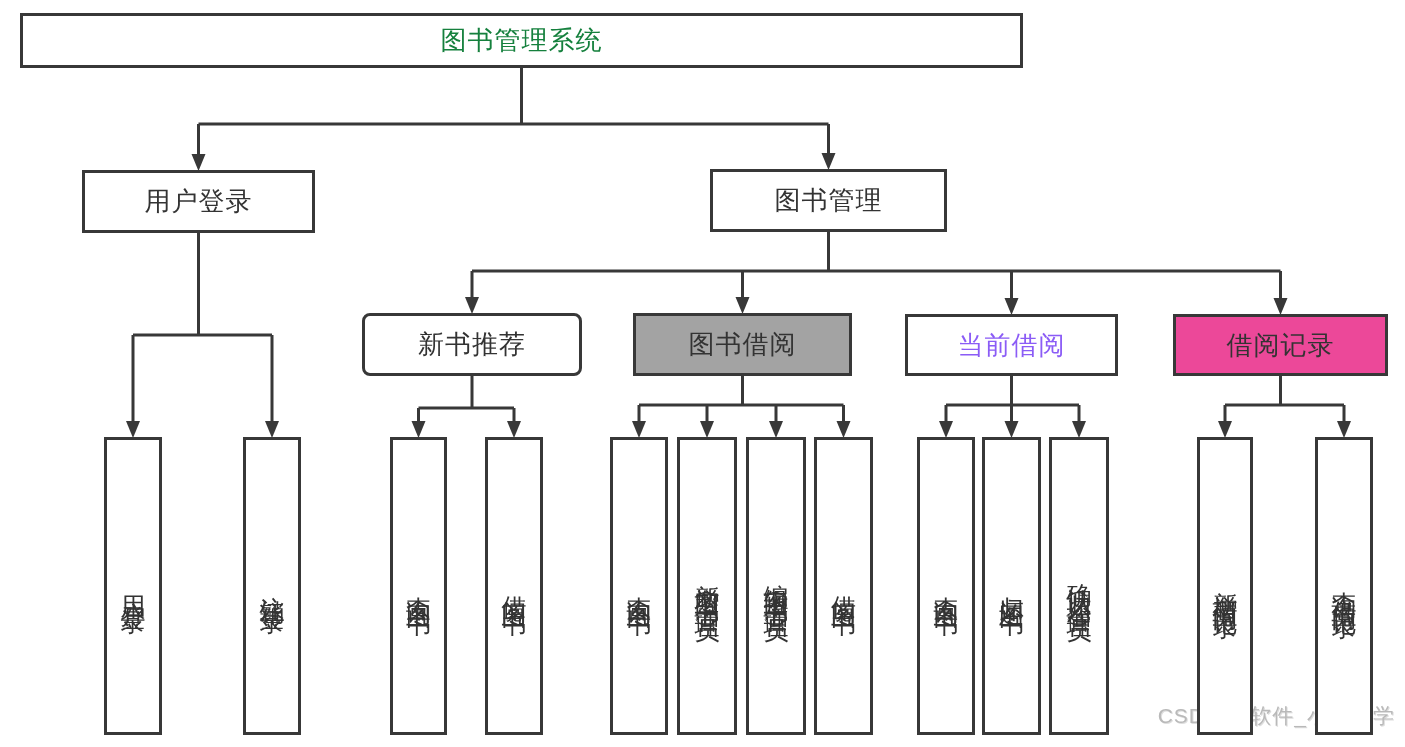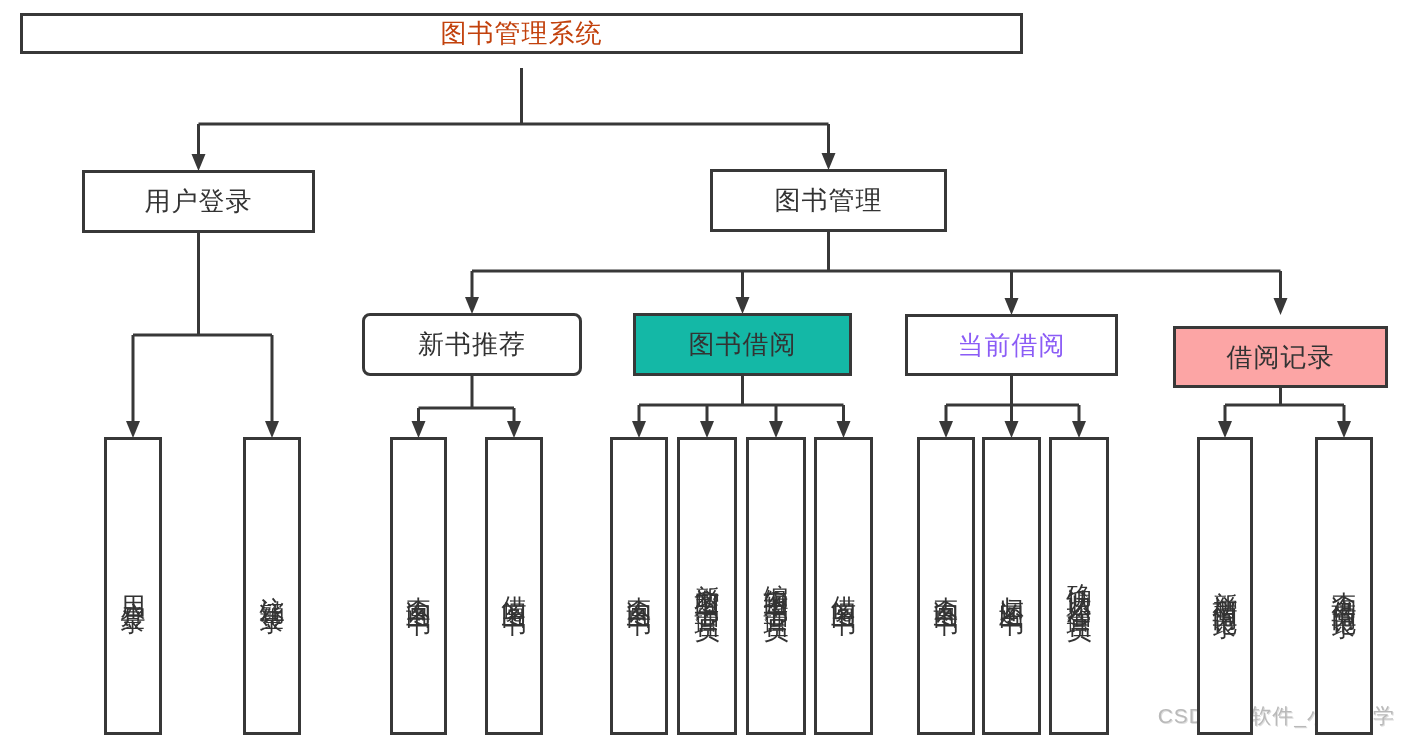--- a/index.html
+++ b/index.html
@@ -84,27 +84,27 @@
       <polygon points="836.5,421 850.5,421 843.5,438" fill="#383838"></polygon>
       <path d="M 1011.5 376 L 1011.5 405 M 946 405 L 1079 405 M 946 405 L 946 433 M 1011.5 405 L 1011.5 433 M 1079 405 L 1079 433" fill="none" stroke="#383838" stroke-width="3"></path>
       <polygon points="939,421 953,421 946,438" fill="#383838"></polygon>
       <polygon points="1004.5,421 1018.5,421 1011.5,438" fill="#383838"></polygon>
       <polygon points="1072,421 1086,421 1079,438" fill="#383838"></polygon>
       <path d="M 1280.5 376 L 1280.5 405 M 1225 405 L 1344 405 M 1225 405 L 1225 433 M 1344 405 L 1344 433" fill="none" stroke="#383838" stroke-width="3"></path>
       <polygon points="1218,421 1232,421 1225,438" fill="#383838"></polygon>
       <polygon points="1337,421 1351,421 1344,438" fill="#383838"></polygon>
     </svg>
   <div class="watermark">CSDN @软件_小贺同学</div>
-<div class="node h" style="left: 20px; top: 13px; width: 1003px; height: 41px; background: rgb(255, 255, 255); border-color: rgb(56, 56, 56); color: #c2410c;">图书管理系统</div>
+<div class="node h" style="left: 20px; top: 13px; width: 1003px; height: 55px; background: rgb(255, 255, 255); border-color: rgb(56, 56, 56); color: #15803d;">图书管理系统</div>
     <div class="node h" style="left: 82px; top: 170px; width: 233px; height: 63px; background: rgb(255, 255, 255); border-color: rgb(56, 56, 56); color: rgb(51, 51, 51);">用户登录</div>
     <div class="node h" style="left: 710px; top: 169px; width: 237px; height: 63px; background: rgb(255, 255, 255); border-color: rgb(56, 56, 56); color: rgb(51, 51, 51);">图书管理</div>
     <div class="node h" style="left: 362px; top: 313px; width: 220px; height: 63px; background: rgb(255, 255, 255); border-color: rgb(56, 56, 56); color: rgb(51, 51, 51); border-radius: 8px;">新书推荐</div>
-    <div class="node h" style="left: 633px; top: 313px; width: 219px; height: 63px; background: #14b8a6; border-color: rgb(56, 56, 56); color: rgb(51, 51, 51);">图书借阅</div>
+    <div class="node h" style="left: 633px; top: 313px; width: 219px; height: 63px; background: #a3a3a3; border-color: rgb(56, 56, 56); color: rgb(51, 51, 51);">图书借阅</div>
     <div class="node h" style="left: 905px; top: 314px; width: 213px; height: 62px; background: rgb(255, 255, 255); border-color: rgb(56, 56, 56); color: #8b5cf6;">当前借阅</div>
-    <div class="node h" style="left: 1173px; top: 314px; width: 215px; height: 62px; background: #fca5a5; border-color: rgb(56, 56, 56); color: rgb(51, 51, 51); margin-top: 12px;">借阅记录</div>
+    <div class="node h" style="left: 1173px; top: 314px; width: 215px; height: 62px; background: #ec4899; border-color: rgb(56, 56, 56); color: rgb(51, 51, 51);">借阅记录</div>
     <div class="node v" style="left: 104px; top: 437px; width: 58px; height: 298px; background: rgb(255, 255, 255); border-color: rgb(56, 56, 56); color: rgb(51, 51, 51);">用户登录</div>
     <div class="node v" style="left: 243px; top: 437px; width: 58px; height: 298px; background: rgb(255, 255, 255); border-color: rgb(56, 56, 56); color: rgb(51, 51, 51);">注销登录</div>
     <div class="node v" style="left: 390px; top: 437px; width: 57px; height: 298px; background: rgb(255, 255, 255); border-color: rgb(56, 56, 56); color: rgb(51, 51, 51);">查询图书</div>
     <div class="node v" style="left: 485px; top: 437px; width: 58px; height: 298px; background: rgb(255, 255, 255); border-color: rgb(56, 56, 56); color: rgb(51, 51, 51);">借阅图书</div>
     <div class="node v" style="left: 610px; top: 437px; width: 58px; height: 298px; background: rgb(255, 255, 255); border-color: rgb(56, 56, 56); color: rgb(51, 51, 51);">查询图书</div>
     <div class="node v" style="left: 677px; top: 437px; width: 60px; height: 298px; background: rgb(255, 255, 255); border-color: rgb(56, 56, 56); color: rgb(51, 51, 51);">新增图书（管理员）</div>
     <div class="node v" style="left: 746px; top: 437px; width: 60px; height: 298px; background: rgb(255, 255, 255); border-color: rgb(56, 56, 56); color: rgb(51, 51, 51);">编辑图书（管理员）</div>
     <div class="node v" style="left: 814px; top: 437px; width: 59px; height: 298px; background: rgb(255, 255, 255); border-color: rgb(56, 56, 56); color: rgb(51, 51, 51);">借阅图书</div>
     <div class="node v" style="left: 917px; top: 437px; width: 58px; height: 298px; background: rgb(255, 255, 255); border-color: rgb(56, 56, 56); color: rgb(51, 51, 51);">查询图书</div>
     <div class="node v" style="left: 982px; top: 437px; width: 59px; height: 298px; background: rgb(255, 255, 255); border-color: rgb(56, 56, 56); color: rgb(51, 51, 51);">归还图书</div>

